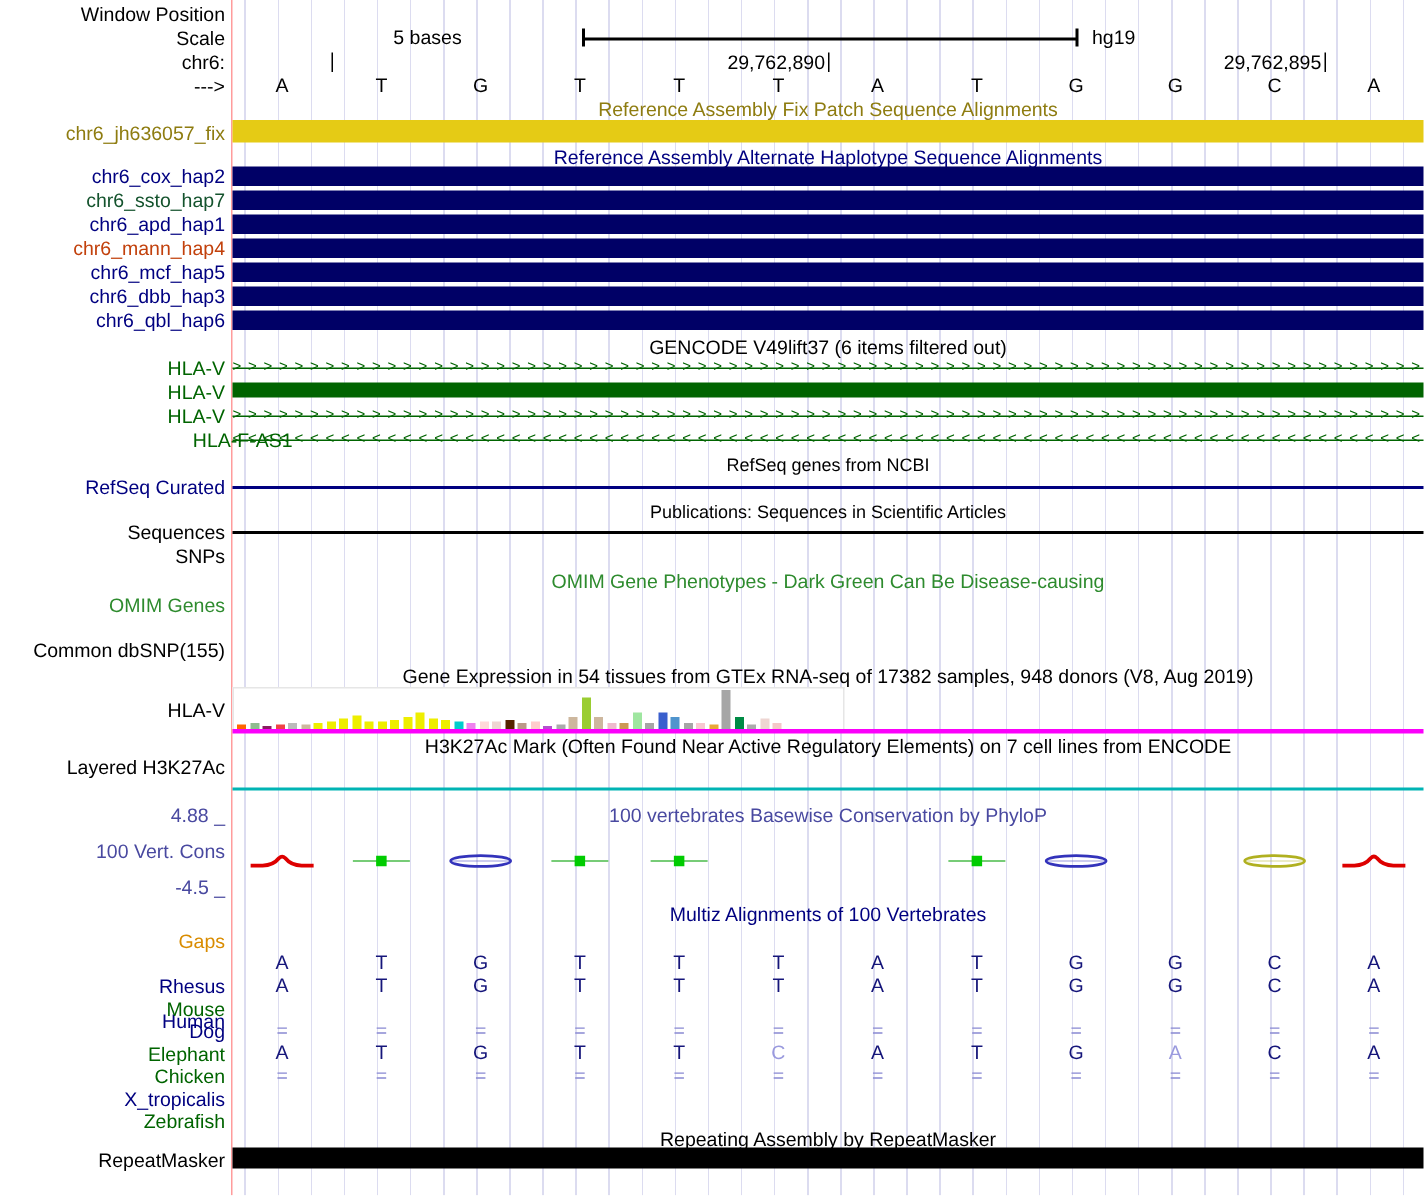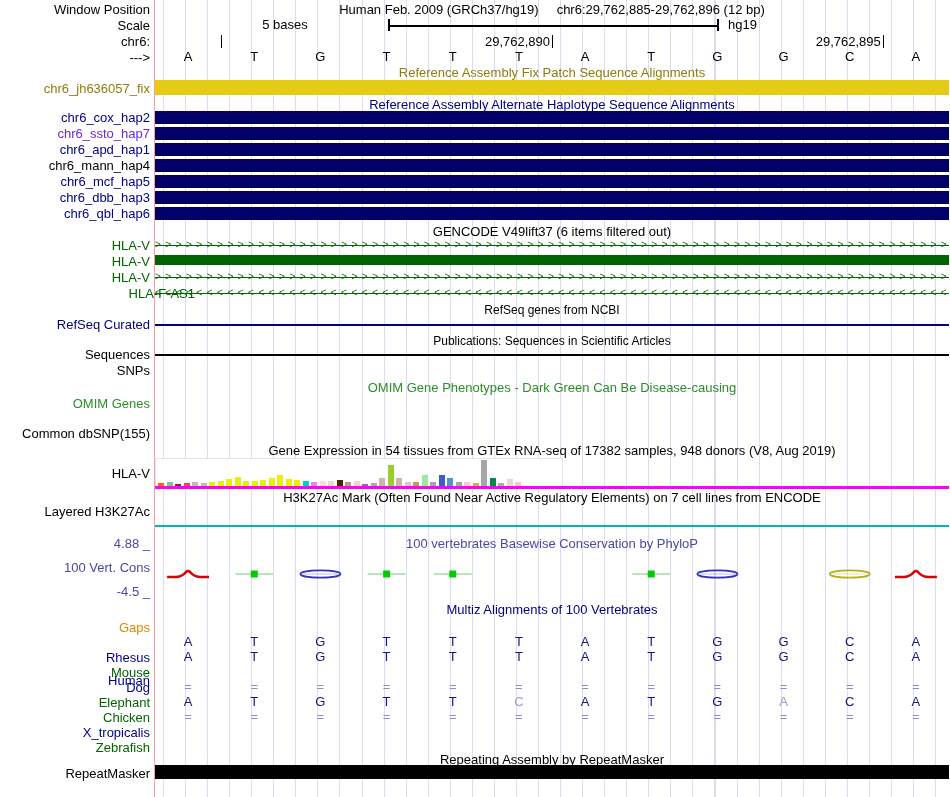--- a/index.html
+++ b/index.html
@@ -31,21 +31,20 @@
   .gtex-bar { width:6px; flex:none; }
 </style>
 </head>
 <body>
 
 <div id="page">
   <div id="grid"></div>
   <div id="left-edge"></div>
 
   <div class="lbl" style="top:2px">Window Position</div>
-  <div class="title" style="top:2px"><span>Human Feb. 2009 (GRCh37/hg19)</span><span style="margin-left:18px">chr6:29,762,885-29,762,896 (12 bp)</span></div>
 
   <div class="lbl" style="top:18px">Scale</div>
   <div class="txt" style="left:171px;top:17px;width:228px;text-align:center">5 bases</div>
   <div style="position:absolute;left:388px;top:25px;width:330px;height:1.5px;background:#000"></div>
   <div style="position:absolute;left:388px;top:19px;width:1.5px;height:12px;background:#000"></div>
   <div style="position:absolute;left:717px;top:19px;width:1.5px;height:12px;background:#000"></div>
   <div class="txt" style="left:728px;top:17px">hg19</div>
 
   <div class="lbl" style="top:34px">chr6:</div>
   <div class="lbl" style="top:50px">---&gt;</div>
@@ -148,25 +147,25 @@
     <div class="cell" style="left: 419.667px; top: 50px; width: 66.1667px;">T</div>
     <div class="cell" style="left: 485.833px; top: 50px; width: 66.1667px;">T</div>
     <div class="cell" style="left: 552px; top: 50px; width: 66.1667px;">A</div>
     <div class="cell" style="left: 618.167px; top: 50px; width: 66.1667px;">T</div>
     <div class="cell" style="left: 684.333px; top: 50px; width: 66.1667px;">G</div>
     <div class="cell" style="left: 750.5px; top: 50px; width: 66.1667px;">G</div>
     <div class="cell" style="left: 816.667px; top: 50px; width: 66.1667px;">C</div>
     <div class="cell" style="left: 882.833px; top: 50px; width: 66.1667px;">A</div>
     <div class="lbl" style="top: 110px; color: rgb(0, 0, 128);">chr6_cox_hap2</div>
     <div class="line" style="top: 111px; height: 13px; background: rgb(0, 0, 102);"></div>
-    <div class="lbl" style="top: 126px; color: #6d28d9;">chr6_ssto_hap7</div>
+    <div class="lbl" style="top: 126px; color: #14532d;">chr6_ssto_hap7</div>
     <div class="line" style="top: 127px; height: 13px; background: rgb(0, 0, 102);"></div>
     <div class="lbl" style="top: 142px; color: rgb(0, 0, 128);">chr6_apd_hap1</div>
     <div class="line" style="top: 143px; height: 13px; background: rgb(0, 0, 102);"></div>
-    <div class="lbl" style="top: 158px; color: #000000;">chr6_mann_hap4</div>
+    <div class="lbl" style="top: 158px; color: #c2410c;">chr6_mann_hap4</div>
     <div class="line" style="top: 159px; height: 13px; background: rgb(0, 0, 102);"></div>
     <div class="lbl" style="top: 174px; color: rgb(0, 0, 128);">chr6_mcf_hap5</div>
     <div class="line" style="top: 175px; height: 13px; background: rgb(0, 0, 102);"></div>
     <div class="lbl" style="top: 190px; color: rgb(0, 0, 128);">chr6_dbb_hap3</div>
     <div class="line" style="top: 191px; height: 13px; background: rgb(0, 0, 102);"></div>
     <div class="lbl" style="top: 206px; color: rgb(0, 0, 128);">chr6_qbl_hap6</div>
     <div class="line" style="top: 207px; height: 13px; background: rgb(0, 0, 102);"></div>
     <div class="lbl" style="top: 238px; color: rgb(0, 100, 0);">HLA-V</div>
     <div class="arrow-row" style="top: 239px;">&gt;&gt;&gt;&gt;&gt;&gt;&gt;&gt;&gt;&gt;&gt;&gt;&gt;&gt;&gt;&gt;&gt;&gt;&gt;&gt;&gt;&gt;&gt;&gt;&gt;&gt;&gt;&gt;&gt;&gt;&gt;&gt;&gt;&gt;&gt;&gt;&gt;&gt;&gt;&gt;&gt;&gt;&gt;&gt;&gt;&gt;&gt;&gt;&gt;&gt;&gt;&gt;&gt;&gt;&gt;&gt;&gt;&gt;&gt;&gt;&gt;&gt;&gt;&gt;&gt;&gt;&gt;&gt;&gt;&gt;&gt;&gt;&gt;&gt;&gt;&gt;&gt;&gt;&gt;&gt;&gt;&gt;&gt;&gt;&gt;&gt;&gt;&gt;&gt;&gt;&gt;&gt;&gt;&gt;&gt;</div>
     <div class="lbl" style="top: 254px; color: rgb(0, 100, 0);">HLA-V</div>

